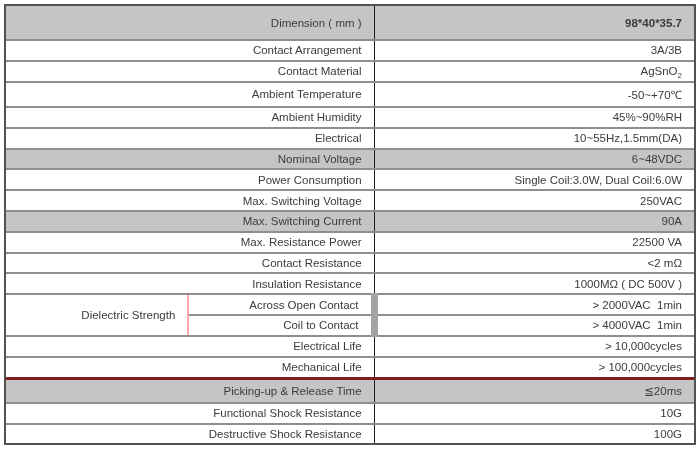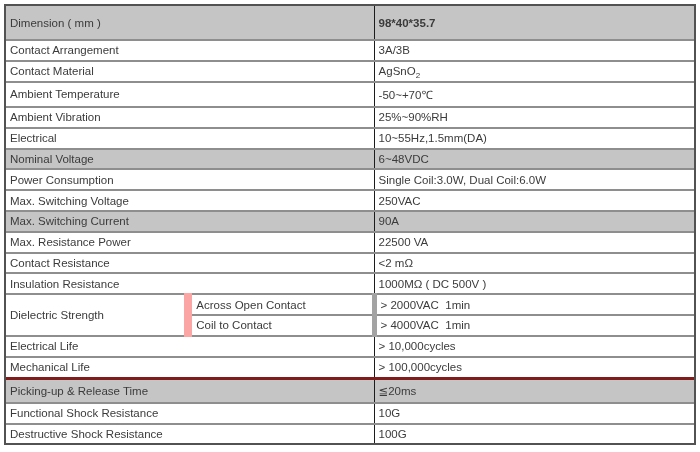--- a/index.html
+++ b/index.html
@@ -19,31 +19,31 @@
     background: #ffffff;
   }
   table.spec {
     width: 100%; height: 100%;
     border-collapse: collapse;
     table-layout: fixed;
   }
   table.spec td {
     font-size: 11.5px;
     color: #3b3b3b;
-    text-align: left;
+    text-align: right;
     vertical-align: middle;
-    padding: 0 4px;
+    padding: 0 12px;
     border-bottom: 2px solid #8e8e8e;
     overflow: hidden;
     white-space: nowrap;
   }
   table.spec tr:last-child td { border-bottom: none; }
   td.label   { border-right: 1px solid #1c1c1c; }
-  td.group-label { border-right: 8px solid #fca5a5; }
-  td.sublabel { border-right: 5px solid #a3a3a3; }
+  td.group-label { border-right: 2px solid #fca5a5; }
+  td.sublabel { border-right: 7px solid #a3a3a3; }
   td.value { }
   tr.shaded td { background: #c5c5c5; }
   tr.tall { height: 34px; }
   td.v-top { vertical-align: top; padding-top: 3px; font-weight: bold; }
   tr.dark-top td { border-top: 3px solid #7f1d1d; }
   table.spec sub { font-size: 8px; line-height: 0; }
 </style>
 </head>
 <body>
 
@@ -65,22 +65,22 @@
         </tr>
         <tr>
           <td class="label" colspan="2">Contact Material</td>
           <td class="value"><span>AgSnO</span><sub>2</sub></td>
         </tr>
         <tr>
           <td class="label" colspan="2">Ambient Temperature</td>
           <td class="value">-50~+70℃</td>
         </tr>
         <tr>
-          <td class="label" colspan="2">Ambient Vibration</td>
-          <td class="value">25%~90%RH</td>
+          <td class="label" colspan="2">Ambient Humidity</td>
+          <td class="value">45%~90%RH</td>
         </tr>
         <tr>
           <td class="label" colspan="2">Electrical</td>
           <td class="value">10~55Hz,1.5mm(DA)</td>
         </tr>
         <tr class="shaded">
           <td class="label" colspan="2">Nominal Voltage</td>
           <td class="value">6~48VDC</td>
         </tr>
         <tr>

